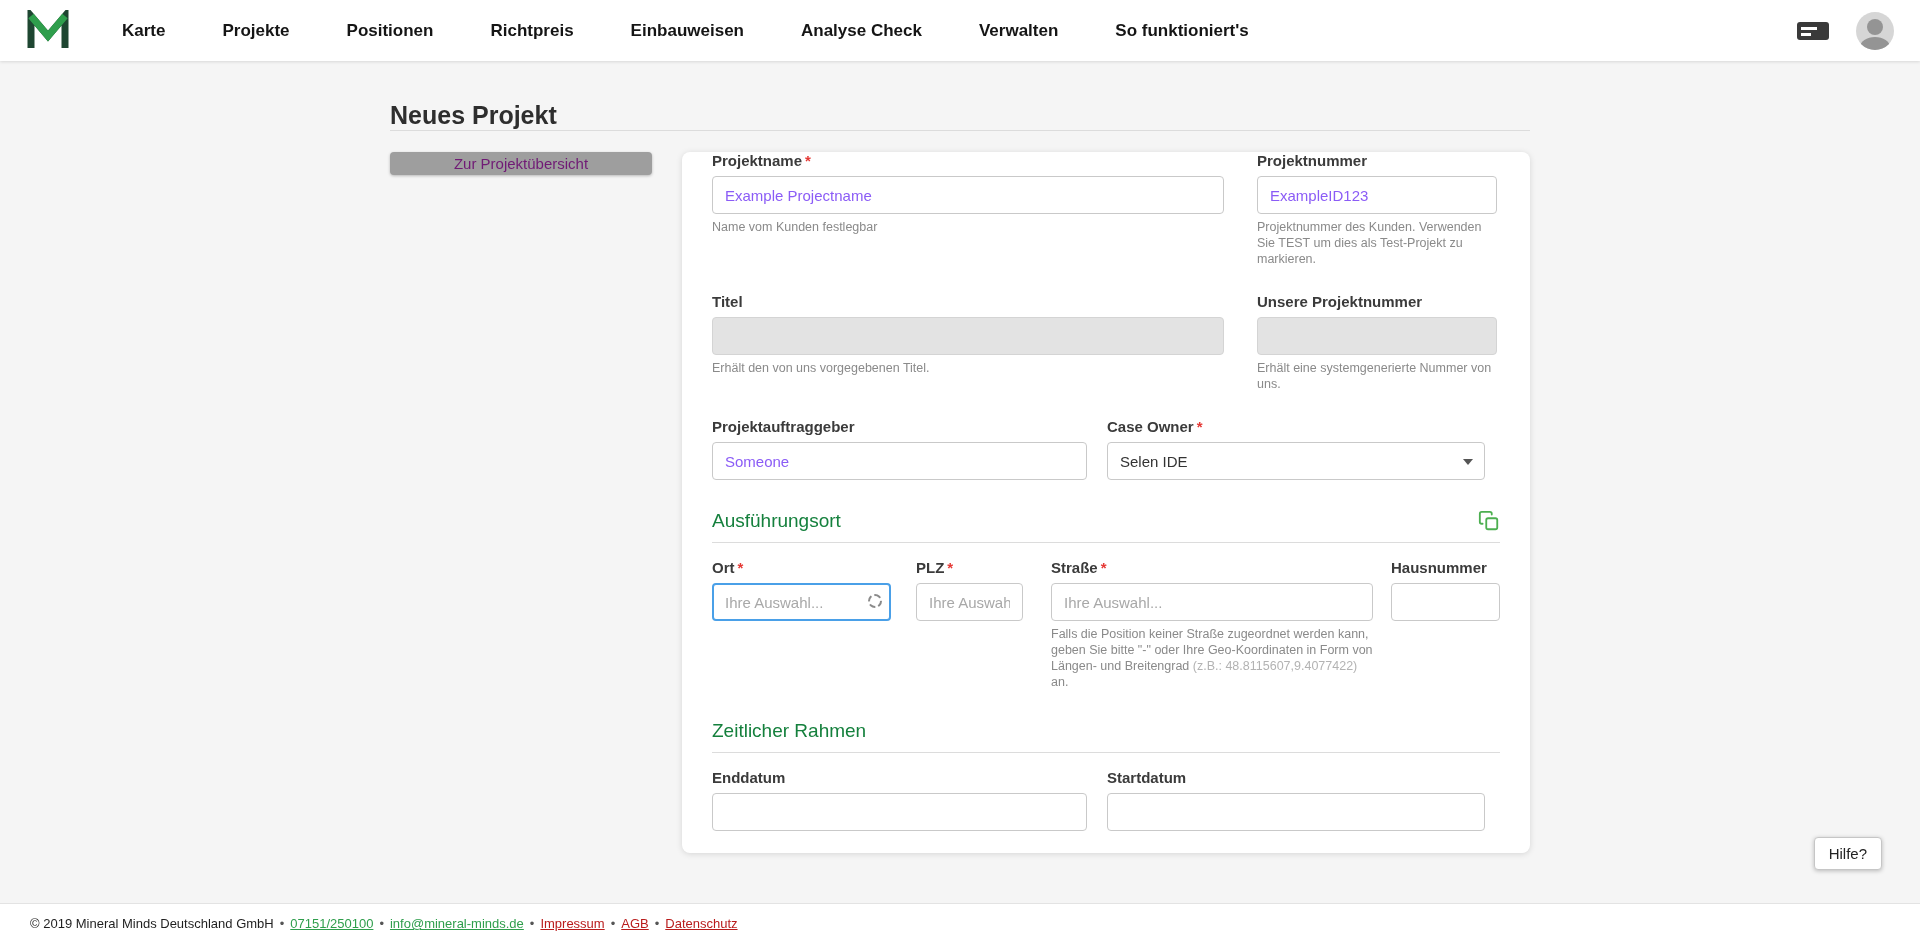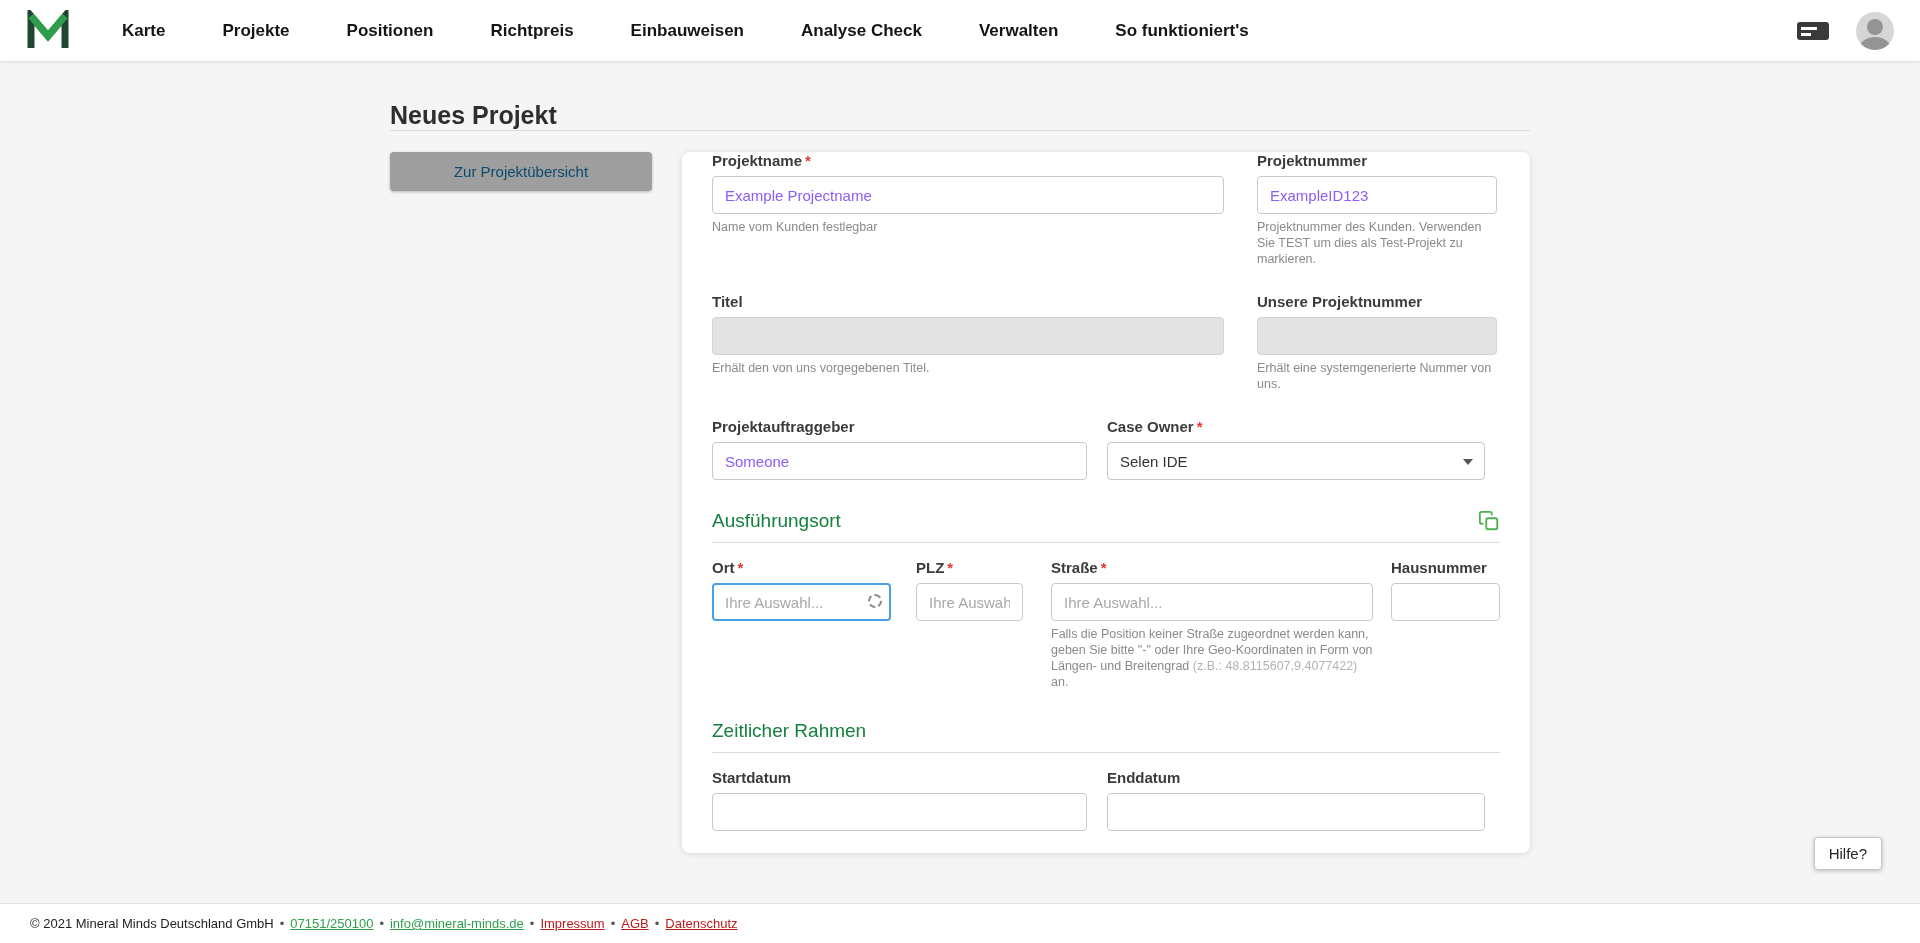--- a/index.html
+++ b/index.html
@@ -47,23 +47,23 @@
   .container { width: 1140px; margin: 0 auto; padding-top: 40px; }
   .page-title {
     font-size: 25px;
     font-weight: 700;
     color: #2e2e2e;
     border-bottom: 1px solid #dcdcdc;
   }
   .content-row { display: flex; margin-top: 21px; align-items: flex-start; }
 
   .back-button {
-    width: 263px; height: 39px;
+    width: 263px; height: 23px;
     background: #9e9e9e;
-    color: #0c4a6e;
+    color: #701a75;
     border: none;
     border-radius: 4px;
     font-family: "Liberation Sans", sans-serif;
     font-size: 15px;
     cursor: pointer;
     box-shadow: 0 1px 3px rgba(0,0,0,0.25);
   }
 
   .card {
     flex: 1;
@@ -329,39 +329,39 @@
             <input class="text-input" type="text" style="">
           </div>
         </div>
 
         <div class="section-heading mt-section">
           <span>Zeitlicher Rahmen</span>
         </div>
 
         <div class="grid-2b" style="margin-top:16px;">
           <div>
+            <label class="field-label">Enddatum</label>
+            <input class="text-input" type="text" style="">
+          </div>
+          <div>
             <label class="field-label">Startdatum</label>
-            <input class="text-input" type="text" style="">
-          </div>
-          <div>
-            <label class="field-label">Enddatum</label>
             <input class="text-input" type="text" style="">
           </div>
         </div>
 
       </div>
     </div>
   </div>
 
   <button class="help-button">Hilfe?</button>
 </div>
 
 <div class="footer">
   <div class="footer-left">
-    <span>© 2021 Mineral Minds Deutschland GmbH</span>
+    <span>© 2019 Mineral Minds Deutschland GmbH</span>
     <span class="sep">•</span>
     <a class="link-green">07151/250100</a>
     <span class="sep">•</span>
     <a class="link-green">info@mineral-minds.de</a>
     <span class="sep">•</span>
     <a class="link-gray">Impressum</a>
     <span class="sep">•</span>
     <a class="link-gray">AGB</a>
     <span class="sep">•</span>
     <a class="link-gray">Datenschutz</a>

